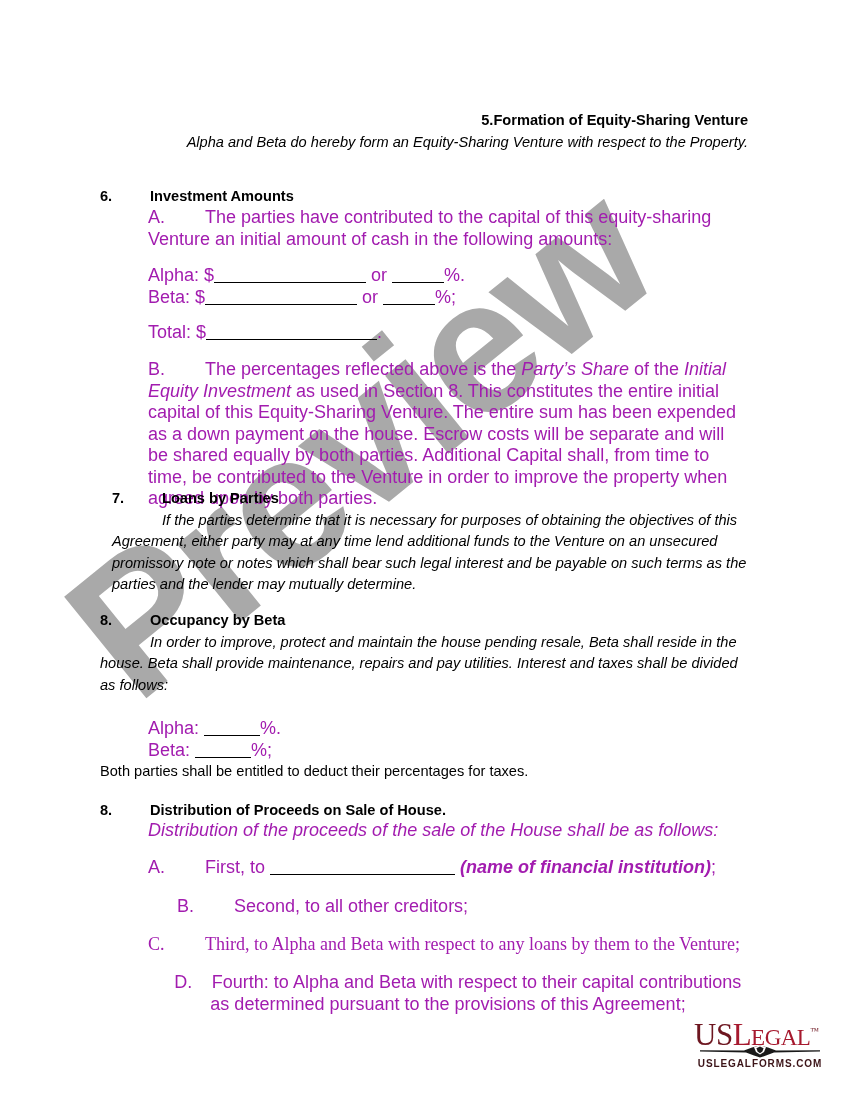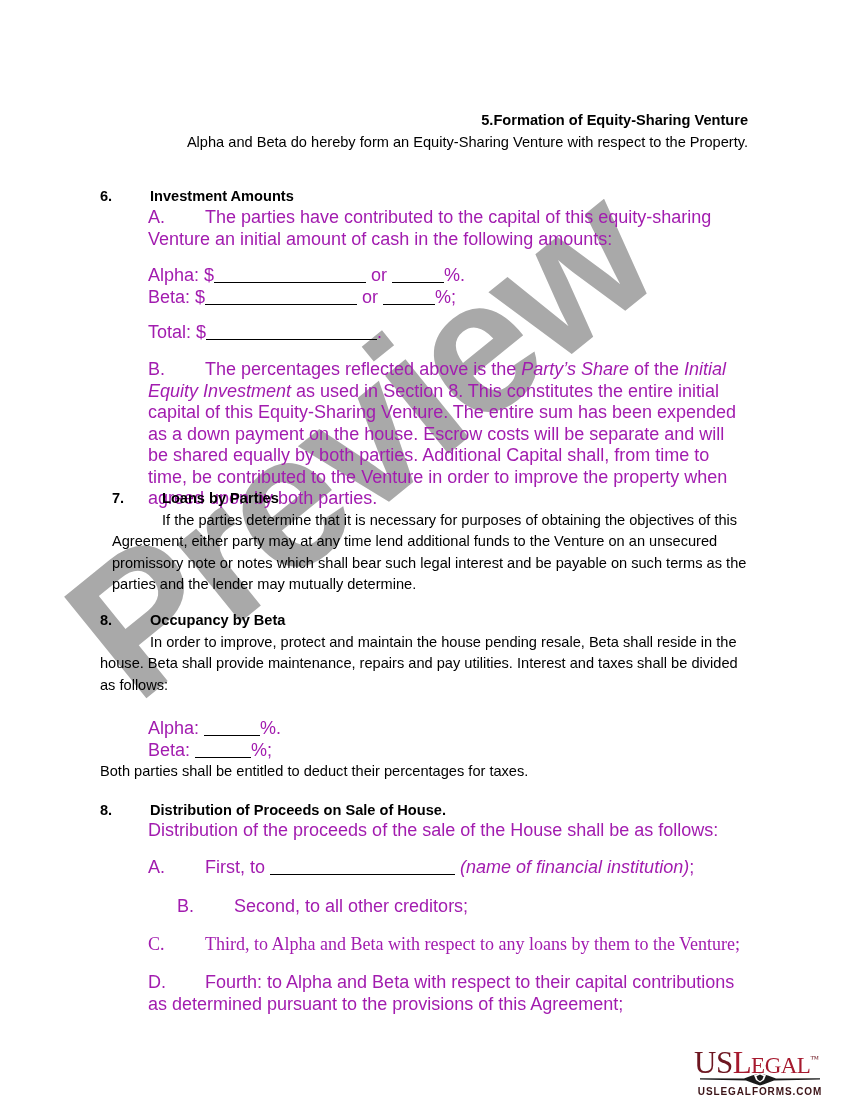--- a/index.html
+++ b/index.html
@@ -69,20 +69,21 @@
     display: inline-block;
     width: 50px;
     font-weight: bold;
   }
   .head {
     font-weight: bold;
   }
   .indent-first {
     display: block;
     text-indent: 50px;
+    font-style: italic;
   }
   .sub {
     position: absolute;
     left: 148px;
     width: 600px;
     font-size: 18px;
     line-height: 21.5px;
     color: #a21caf;
   }
   .sub-lead {
@@ -113,27 +114,27 @@
     width: 56px;
     vertical-align: -2px;
   }
   .blank-inst {
     display: inline-block;
     border-bottom: 1.3px solid #000;
     width: 185px;
     vertical-align: -2px;
   }
   em.it { font-weight: normal; }
-  span.bi { font-style: italic; font-weight: normal; text-align: right; }
+  span.bi { font-style: italic; font-weight: bold; text-align: right; }
 
   
   #logo {
     position: absolute;
     left: 694px;
-    top: 1044px;
+    top: 1016px;
     width: 132px;
     height: 56px;
     z-index: 3;
   }
   #logo .logo-word {
     position: absolute;
     left: 0;
     top: 0;
     width: 132px;
     height: 30px;
@@ -249,37 +250,37 @@
     <div class="block" style="top:761px;">
       <span>Both parties shall be entitled to deduct their percentages for taxes.</span>
     </div>
 
     <div class="block" style="top:800px;">
       <div>
         <span class="num">8.</span><span class="head">Distribution of Proceeds on Sale of House.</span>
       </div>
     </div>
 
-    <div class="sub" style="top:820px;">
+    <div class="sub" style="top:820px;font-style:italic;">
       <span>Distribution of the proceeds of the sale of the House shall be as follows:</span>
     </div>
 
     <div class="sub" style="top:857px;">
       <span class="sub-lead">A.</span><span>First, to </span><span class="blank-inst"></span> <span class="bi">(name of financial institution)</span><span>;</span>
     </div>
 
     <div class="sub" style="top:896px;margin-left:29px;">
       <span class="sub-lead">B.</span><span>Second, to all other creditors;</span>
     </div>
 
     <div class="sub" style="top:934px;font-family:Liberation Serif, serif;">
       <span class="sub-lead">C.</span><span>Third, to Alpha and Beta with respect to any loans by them to the Venture;</span>
     </div>
 
-    <div class="sub" style="top:972px; width:600px;">
+    <div class="sub" style="top:972px; width:600px;text-align:center;">
       <span class="sub-lead">D.</span><span>Fourth: to Alpha and Beta with respect to their capital contributions as determined pursuant to the provisions of this Agreement;</span>
     </div>
 
   </div>
 
   <div id="logo">
     <div class="logo-word">
       <span class="us">US</span><span class="le">L</span><span class="le small-caps">EGAL</span><span class="tm">™</span>
     </div>
     <svg class="wing" viewBox="0 0 120 13">

